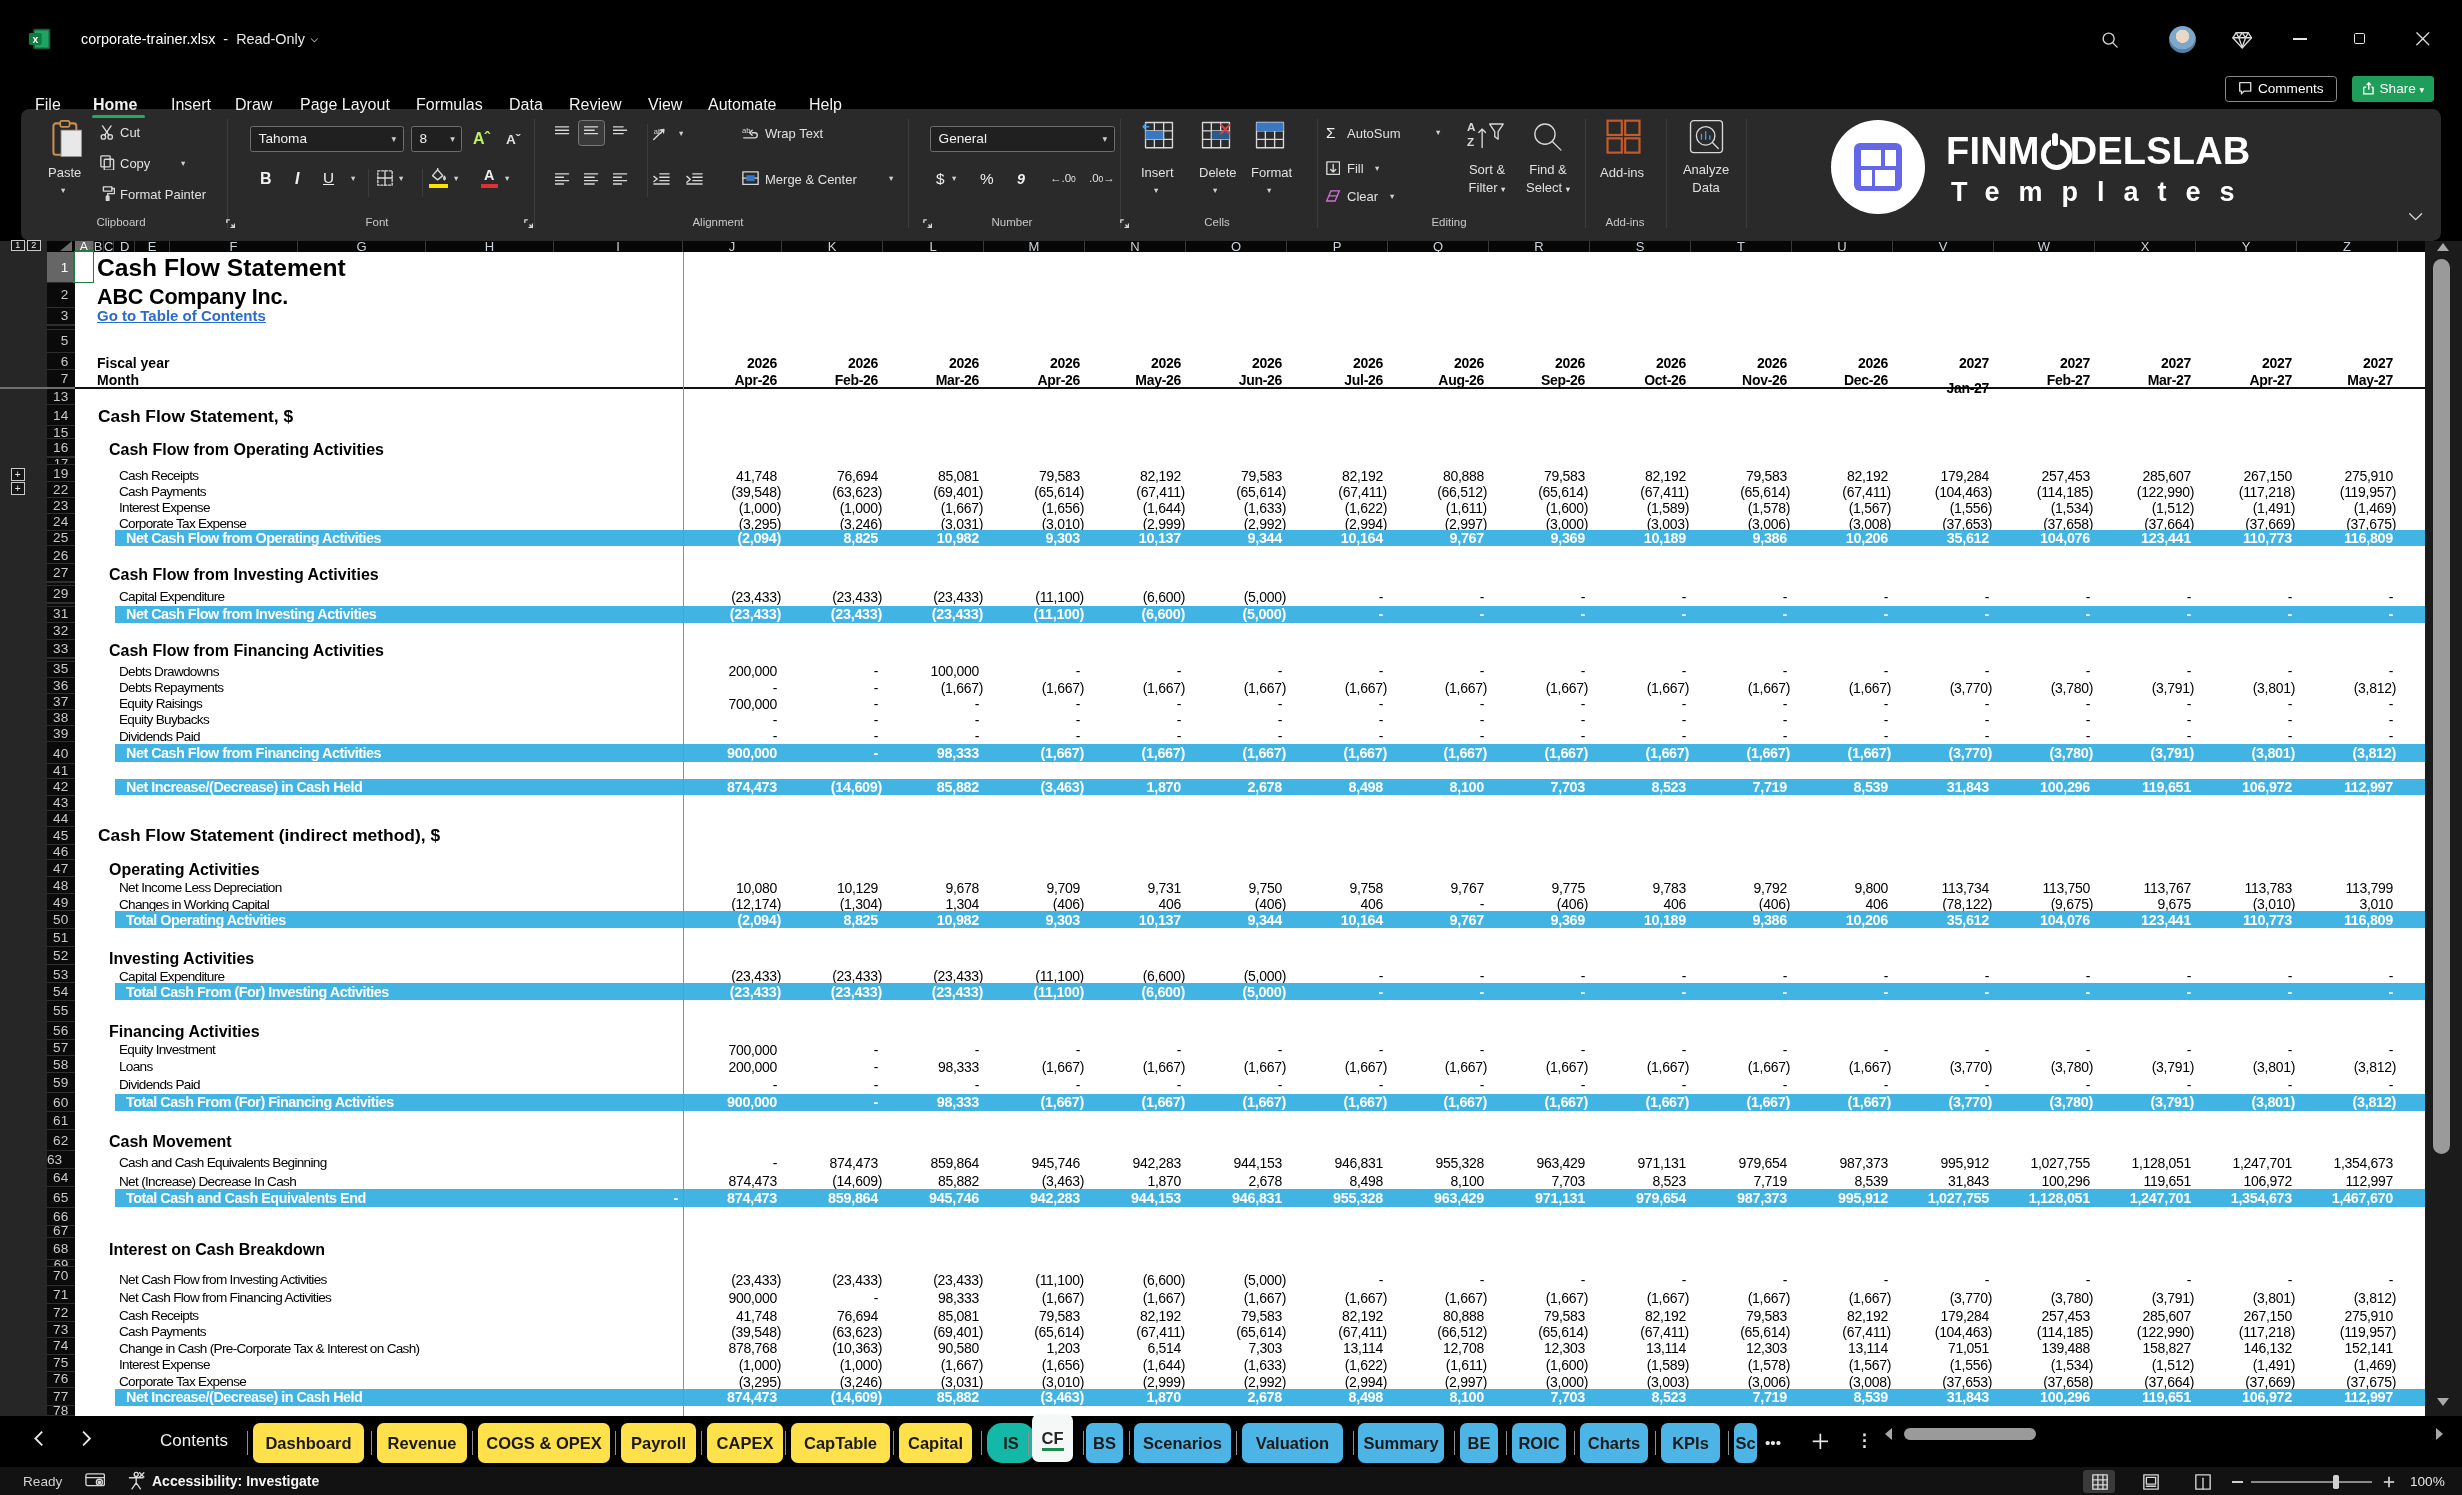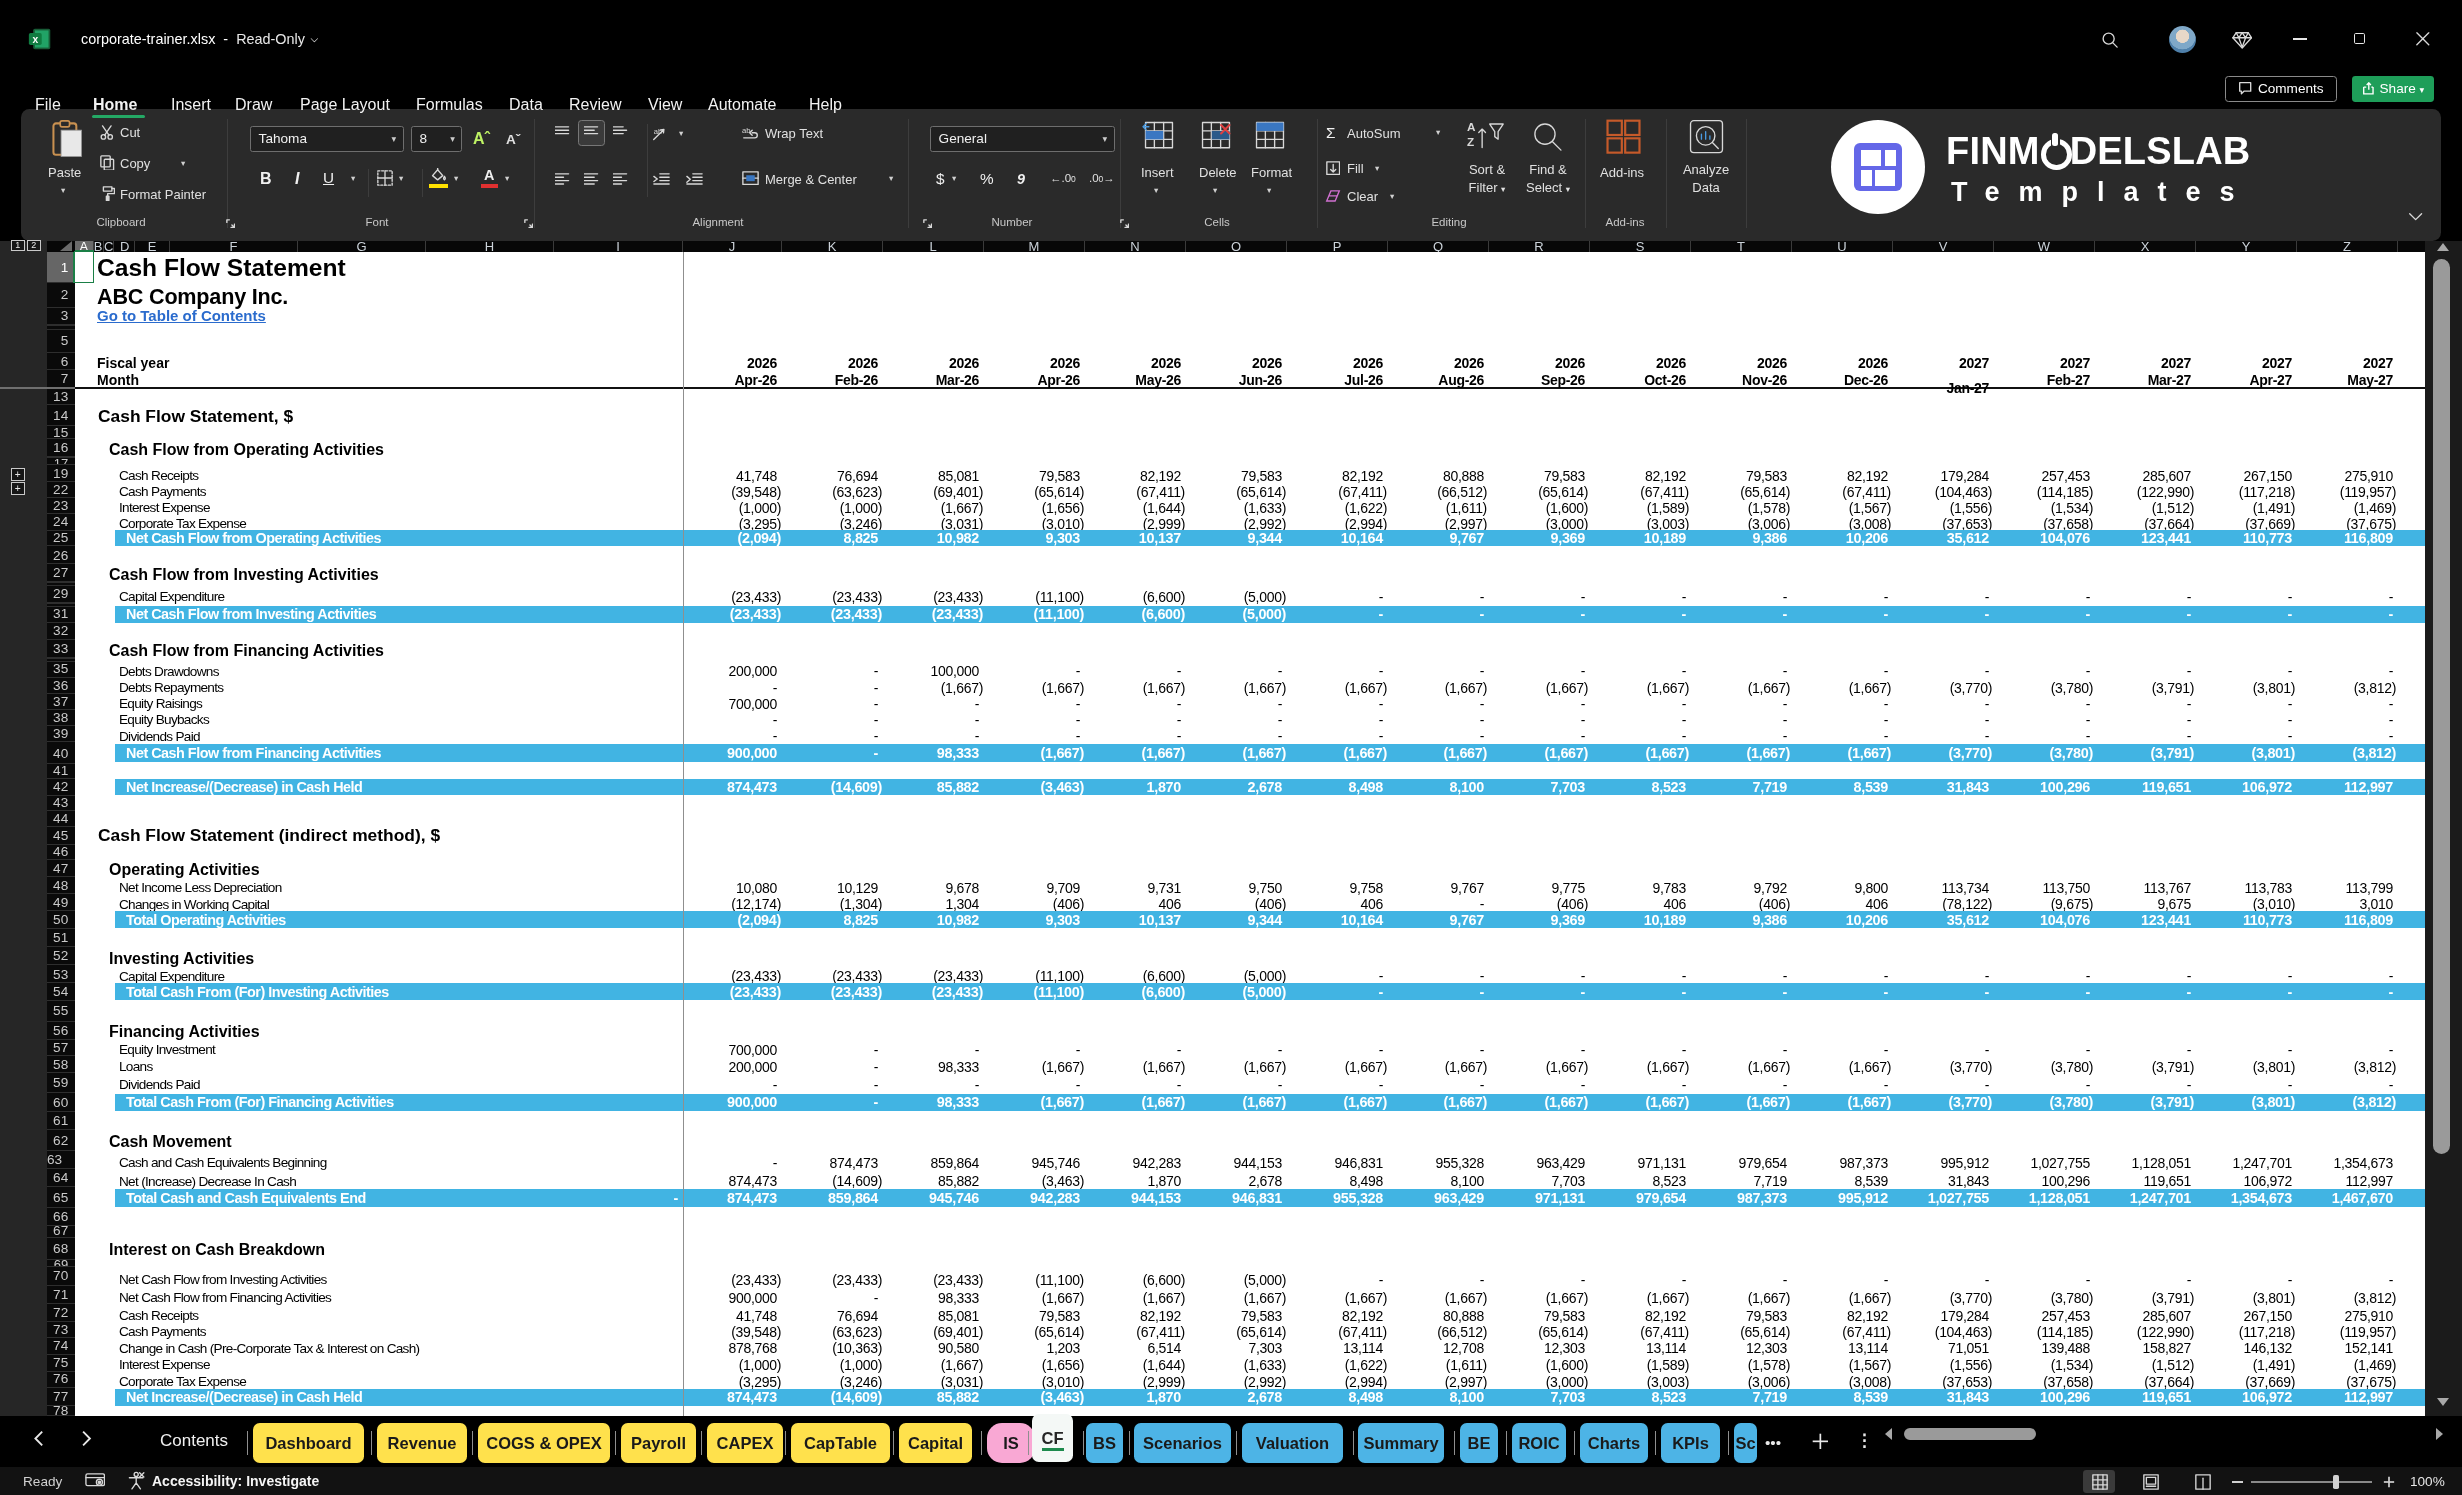--- a/index.html
+++ b/index.html
@@ -1084,21 +1084,21 @@
     <path d="M6 2 L14 10 L6 18"></path>
   </svg>
 <div style="position:absolute;left:160px;top:1429px;font-size:17px;line-height:24.6px;color:#f0f0f0;font-weight:normal;white-space:nowrap;">Contents</div>
 <div style="position:absolute;left:253px;top:1423px;width:111px;height:40px;background:#ffe14c;border-radius:6.8px;color:#1a1a1a;font-size:16.5px;font-weight:600;line-height:40px;text-align:center;white-space:nowrap;overflow:hidden;">Dashboard</div>
 <div style="position:absolute;left:377px;top:1423px;width:90px;height:40px;background:#ffe14c;border-radius:6.8px;color:#1a1a1a;font-size:16.5px;font-weight:600;line-height:40px;text-align:center;white-space:nowrap;overflow:hidden;">Revenue</div>
 <div style="position:absolute;left:478px;top:1423px;width:132px;height:40px;background:#ffe14c;border-radius:6.8px;color:#1a1a1a;font-size:16.5px;font-weight:600;line-height:40px;text-align:center;white-space:nowrap;overflow:hidden;">COGS &amp; OPEX</div>
 <div style="position:absolute;left:621px;top:1423px;width:75px;height:40px;background:#ffe14c;border-radius:6.8px;color:#1a1a1a;font-size:16.5px;font-weight:600;line-height:40px;text-align:center;white-space:nowrap;overflow:hidden;">Payroll</div>
 <div style="position:absolute;left:707px;top:1423px;width:76px;height:40px;background:#ffe14c;border-radius:6.8px;color:#1a1a1a;font-size:16.5px;font-weight:600;line-height:40px;text-align:center;white-space:nowrap;overflow:hidden;">CAPEX</div>
 <div style="position:absolute;left:791px;top:1423px;width:99px;height:40px;background:#ffe14c;border-radius:6.8px;color:#1a1a1a;font-size:16.5px;font-weight:600;line-height:40px;text-align:center;white-space:nowrap;overflow:hidden;">CapTable</div>
 <div style="position:absolute;left:899px;top:1423px;width:73px;height:40px;background:#ffe14c;border-radius:6.8px;color:#1a1a1a;font-size:16.5px;font-weight:600;line-height:40px;text-align:center;white-space:nowrap;overflow:hidden;">Capital</div>
-<div style="position:absolute;left:987px;top:1423px;width:48px;height:40px;background:#f9a8d4;border-radius:15px;color:#1a1a1a;font-size:16.5px;font-weight:600;line-height:40px;text-align:center;white-space:nowrap;overflow:hidden;">IS</div>
+<div style="position:absolute;left:987px;top:1423px;width:48px;height:40px;background:#14b8a6;border-radius:15px;color:#1a1a1a;font-size:16.5px;font-weight:600;line-height:40px;text-align:center;white-space:nowrap;overflow:hidden;">IS</div>
 <div style="position:absolute;left:1032px;top:1414px;width:41px;height:48px;background:#f4f8f6;border-radius:6.8px;color:#262626;font-size:16.5px;font-weight:bold;line-height:48px;text-align:center;white-space:nowrap;overflow:hidden;"><span style="border-bottom:3px solid #1e8a4d;padding-bottom:0.8px;">CF</span></div>
 <div style="position:absolute;left:1086px;top:1423px;width:37px;height:40px;background:#4db4e6;border-radius:6.8px;color:#1a1a1a;font-size:16.5px;font-weight:600;line-height:40px;text-align:center;white-space:nowrap;overflow:hidden;">BS</div>
 <div style="position:absolute;left:1134px;top:1423px;width:97px;height:40px;background:#4db4e6;border-radius:6.8px;color:#1a1a1a;font-size:16.5px;font-weight:600;line-height:40px;text-align:center;white-space:nowrap;overflow:hidden;">Scenarios</div>
 <div style="position:absolute;left:1242px;top:1423px;width:101px;height:40px;background:#4db4e6;border-radius:6.8px;color:#1a1a1a;font-size:16.5px;font-weight:600;line-height:40px;text-align:center;white-space:nowrap;overflow:hidden;">Valuation</div>
 <div style="position:absolute;left:1358px;top:1423px;width:86px;height:40px;background:#4db4e6;border-radius:6.8px;color:#1a1a1a;font-size:16.5px;font-weight:600;line-height:40px;text-align:center;white-space:nowrap;overflow:hidden;">Summary</div>
 <div style="position:absolute;left:1460px;top:1423px;width:38px;height:40px;background:#4db4e6;border-radius:6.8px;color:#1a1a1a;font-size:16.5px;font-weight:600;line-height:40px;text-align:center;white-space:nowrap;overflow:hidden;">BE</div>
 <div style="position:absolute;left:1512px;top:1423px;width:54px;height:40px;background:#4db4e6;border-radius:6.8px;color:#1a1a1a;font-size:16.5px;font-weight:600;line-height:40px;text-align:center;white-space:nowrap;overflow:hidden;">ROIC</div>
 <div style="position:absolute;left:1580px;top:1423px;width:68px;height:40px;background:#4db4e6;border-radius:6.8px;color:#1a1a1a;font-size:16.5px;font-weight:600;line-height:40px;text-align:center;white-space:nowrap;overflow:hidden;">Charts</div>
 <div style="position:absolute;left:1661px;top:1423px;width:59px;height:40px;background:#4db4e6;border-radius:6.8px;color:#1a1a1a;font-size:16.5px;font-weight:600;line-height:40px;text-align:center;white-space:nowrap;overflow:hidden;">KPIs</div>
 <div style="position:absolute;left:1734px;top:1423px;width:23px;height:40px;background:#4db4e6;border-radius:6.8px;color:#1a1a1a;font-size:16.5px;font-weight:600;line-height:40px;text-align:center;white-space:nowrap;overflow:hidden;">Sc</div>

